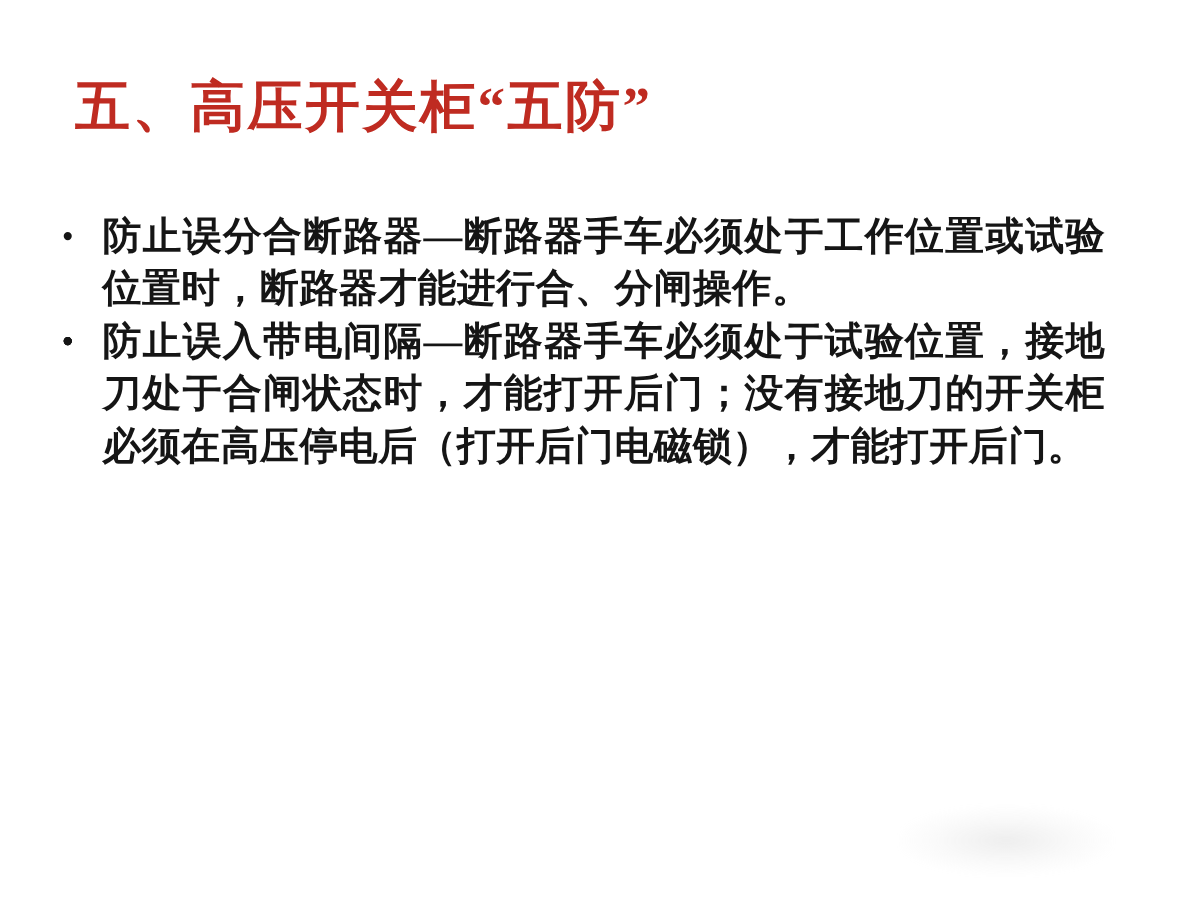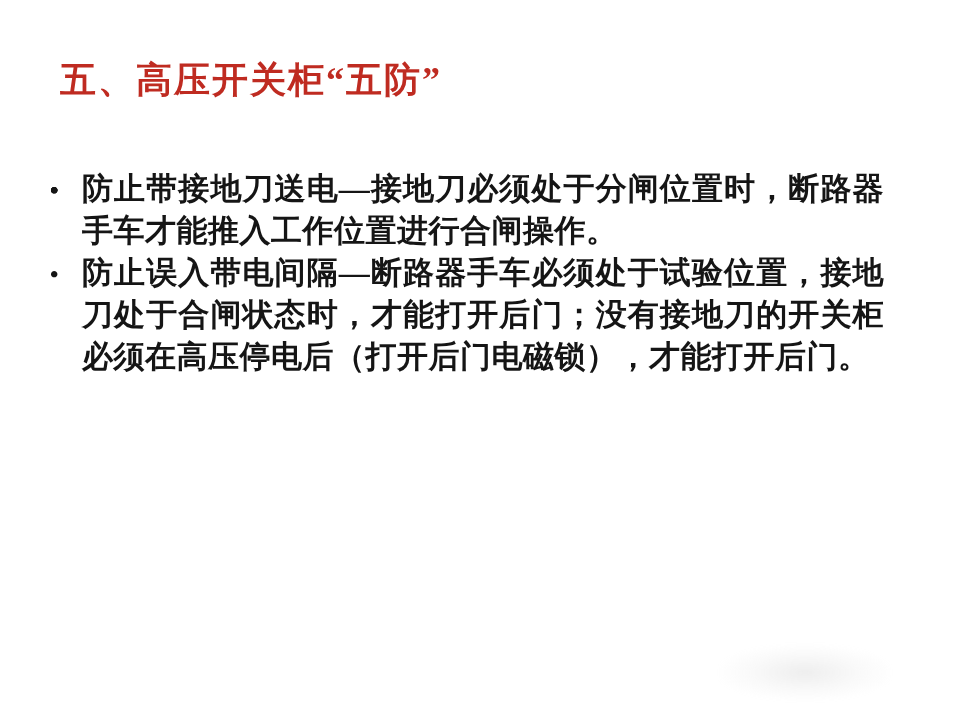--- a/index.html
+++ b/index.html
@@ -13,21 +13,21 @@
     height: 720px;
     background: #ffffff;
     overflow: hidden;
     font-family: "Liberation Serif", "DejaVu Serif", serif;
   }
   .title {
     position: absolute;
     left: 60px;
     top: 56px;
     margin: 0;
-    font-size: 36px;
+    font-size: 44px;
     font-weight: 700;
     color: #bf2b21;
     letter-spacing: 2px;
     white-space: nowrap;
   }
   .bullets {
     position: absolute;
     left: 46px;
     top: 168px;
     width: 838px;
@@ -67,33 +67,33 @@
 <body>
 
 <div class="slide">
 
   <h1 class="title">五、高压开关柜“五防”</h1>
 
   <ul class="bullets">
 
     <li class="bullet-item">
       <span class="bullet-dot">•</span>
+      <span>防止误分合断路器—断路器手车必须处于工作位置或试验位置时，断路器才能进行合、分闸操作。</span>
     </li>
 
     <li class="bullet-item">
       <span class="bullet-dot">•</span>
     </li>
 
     <li class="bullet-item">
       <span class="bullet-dot">•</span>
     </li>
 
     <li class="bullet-item">
       <span class="bullet-dot">•</span>
-      <span>防止带接地刀送电—接地刀必须处于分闸位置时，断路器手车才能推入工作位置进行合闸操作。</span>
     </li>
 
     <li class="bullet-item">
       <span class="bullet-dot">•</span>
       <span>防止误入带电间隔—断路器手车必须处于试验位置，接地刀处于合闸状态时，才能打开后门；没有接地刀的开关柜必须在高压停电后（打开后门电磁锁），才能打开后门。</span>
     </li>
 
   </ul>
 
   <div class="watermark"></div>

